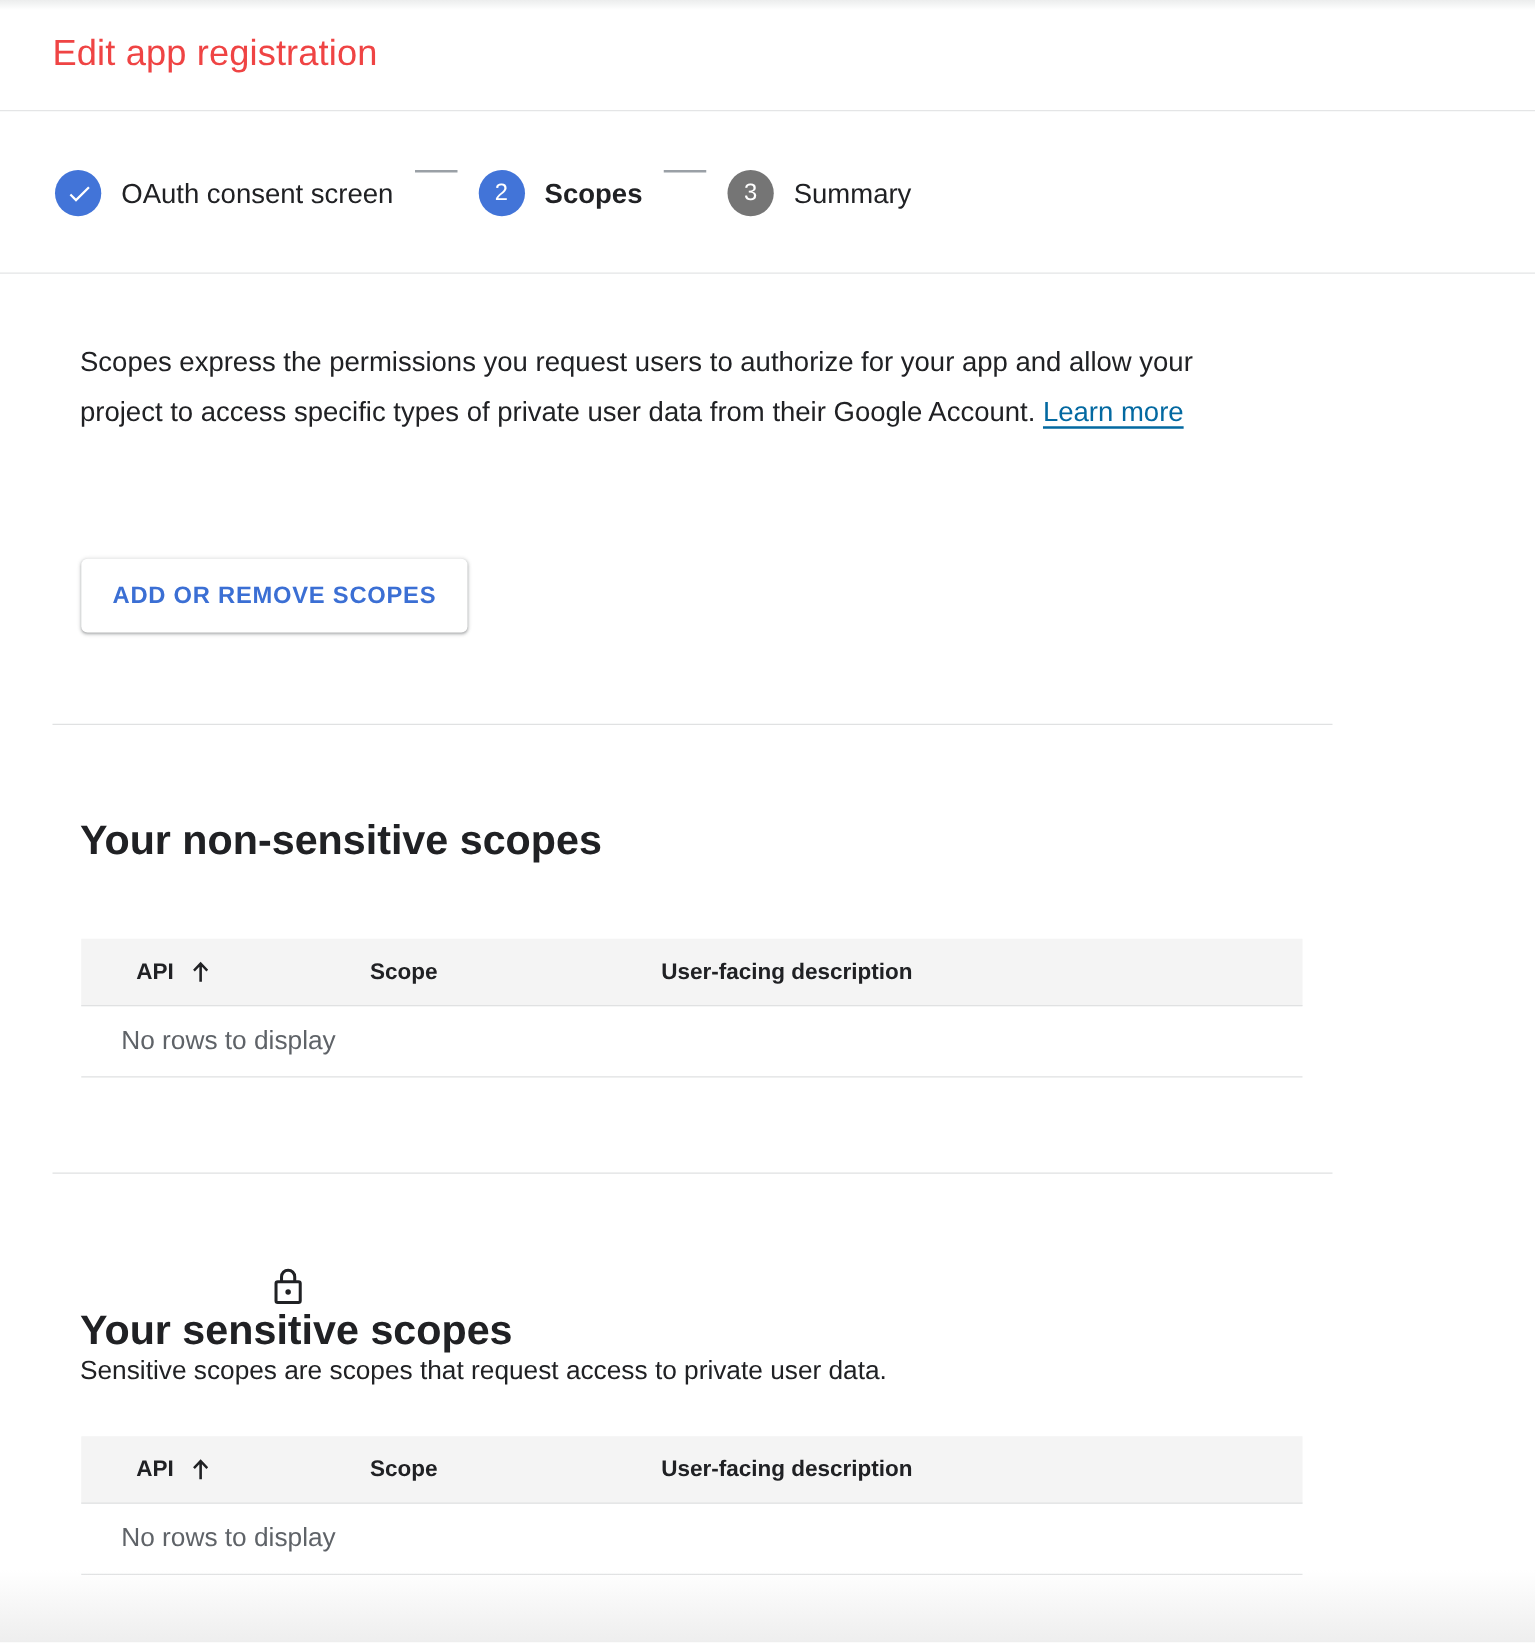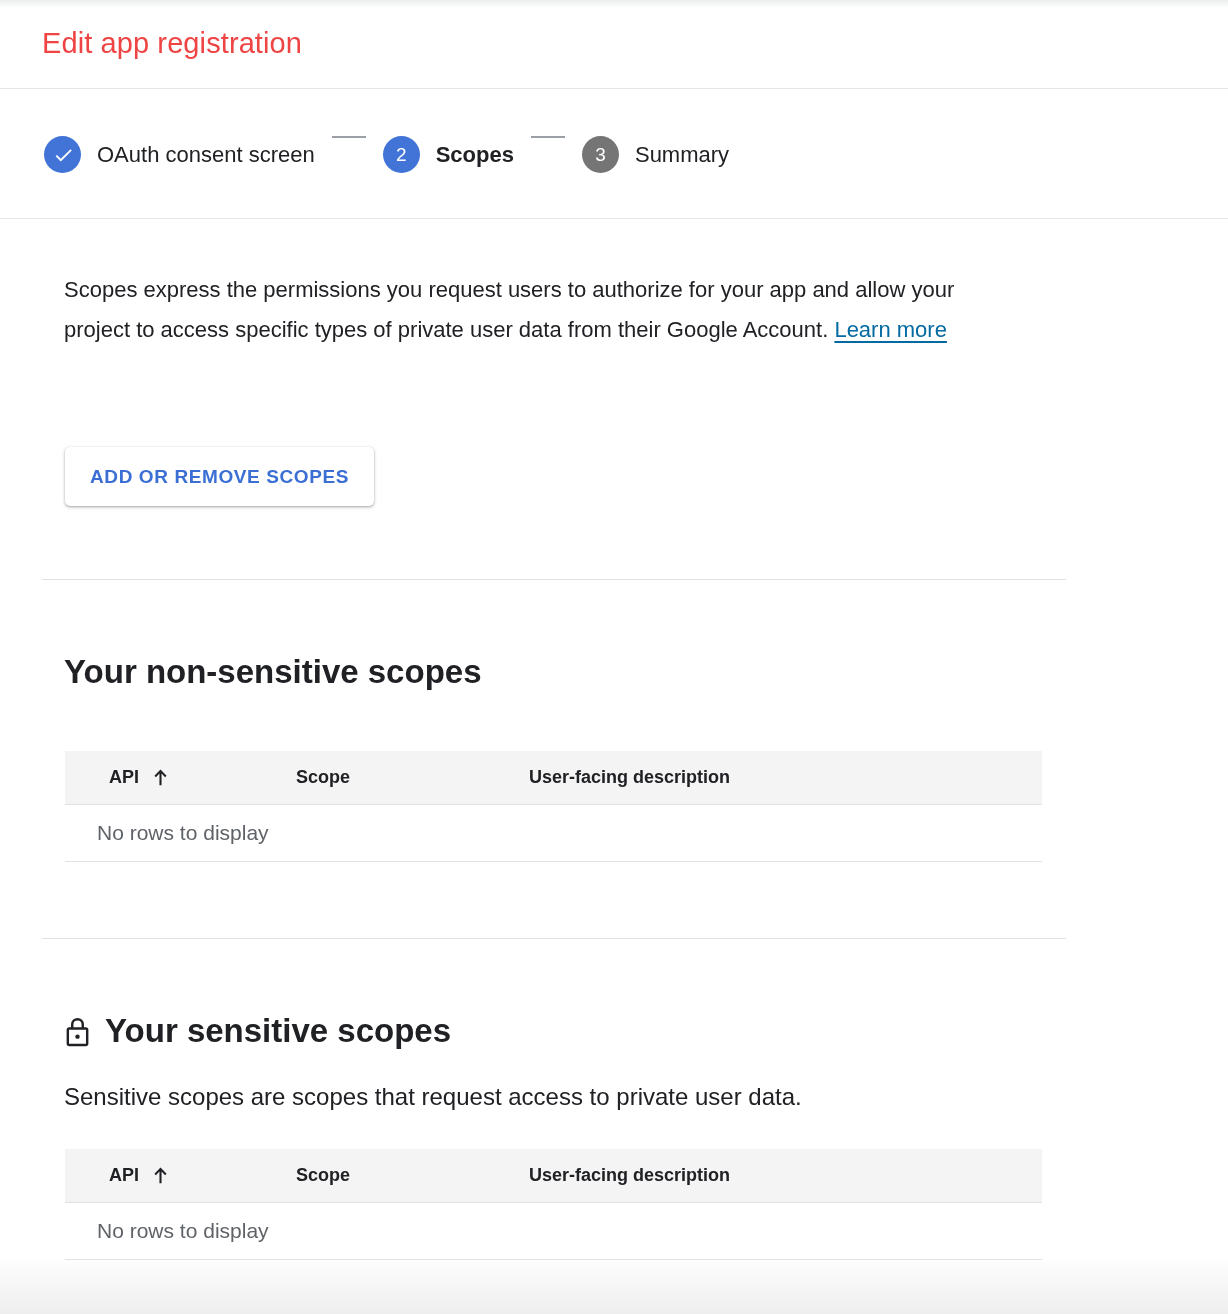--- a/index.html
+++ b/index.html
@@ -170,21 +170,21 @@
     white-space: nowrap;
   }
   .lock-icon {
     margin-right: 14px;
     display: inline-flex;
     align-items: center;
   }
   .section-sub {
     position: absolute;
     left: 64px;
-    font-size: 24px;
+    font-size: 21px;
     line-height: 32px;
     color: #202124;
     white-space: nowrap;
   }
 
   
   .scope-table {
     position: absolute;
     left: 65px;
     width: 977px;
@@ -307,21 +307,21 @@
       </div>
       <div class="th th-desc">
         <span>User-facing description</span>
       </div>
     </div>
     <div class="scope-empty">No rows to display</div>
   </div>
 
   <div class="divider" style="top:719px;"></div>
 
-  <div class="section-title" style="top:793px;">
+  <div class="section-title" style="top:793px;flex-direction:column;">
     <span class="lock-icon">
       <svg width="27" height="33" viewBox="0 0 24 30" aria-hidden="true">
         <rect x="3.2" y="12.2" width="17.6" height="15.1" rx="1.3" fill="none" stroke="#202124" stroke-width="2.2"></rect>
         <path d="M7.2 12.2V8.6a4.8 4.8 0 0 1 9.6 0v3.6" fill="none" stroke="#202124" stroke-width="2.2"></path>
         <circle cx="12" cy="19.7" r="2" fill="#202124"></circle>
       </svg>
     </span>
     <span>Your sensitive scopes</span>
   </div>
 

